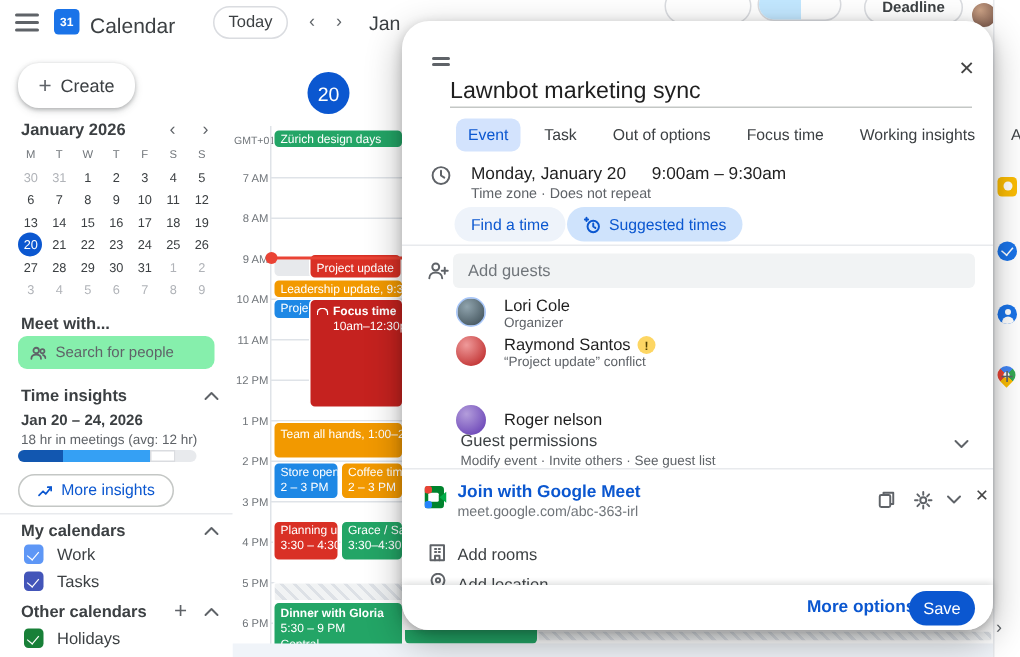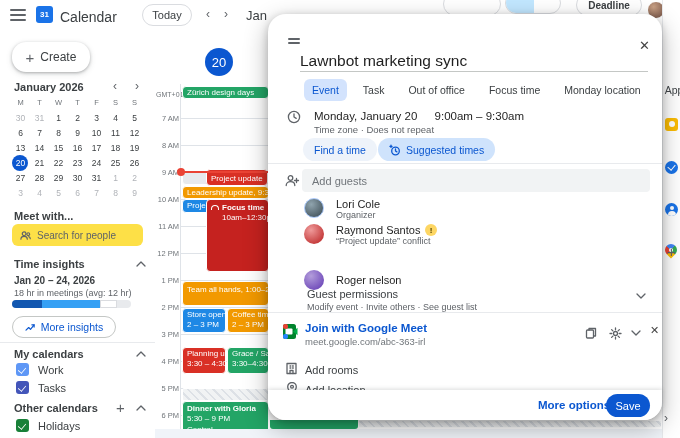--- a/index.html
+++ b/index.html
@@ -25,21 +25,21 @@
   .create-btn .plus { font-size:15px; color:#5f6368; }
   .mc-month { font-size:11px; font-weight:bold; color:#3c4043; }
   .mc-dow, .mc-grid { display:grid; grid-template-columns:repeat(7,19px); }
   .mc-dow span { font-size:7.5px; color:#70757a; text-align:center; }
   .mc-grid span { font-size:8.5px; color:#3c4043; width:19px; height:15px; line-height:15px; text-align:center; }
   .mc-grid span.mut { color:#b0b3b8; }
   .mc-grid span.sel { position:relative; color:#fff; z-index:1; }
   .mc-grid span.sel::before { content:""; position:absolute; left:1px; top:-1px; width:16px; height:16px;
                               border-radius:50%; background:#0b57d0; z-index:-1; }
   .side-h { font-size:11px; font-weight:bold; color:#3c4043; }
-  .search-box { width:131px; height:22px; background:#fde047; border-radius:6px; display:flex;
+  .search-box { width:131px; height:22px; background:#86efac; border-radius:6px; display:flex;
                 align-items:center; gap:6px; padding:0 8px; font-size:10px; color:#5f6368; }
   .ti-range { font-size:10px; font-weight:bold; color:#3c4043; }
   .ti-sum { font-size:9px; color:#5f6368; }
   .ti-bar { display:flex; width:119px; height:8px; border-radius:4px; overflow:hidden; background:#e8eaed; }
   .more-btn { width:104px; height:22px; border:1px solid #c4c7c5; border-radius:11px; background:#fff;
               display:flex; align-items:center; justify-content:center; gap:5px; font-size:10.5px; color:#0b57d0; }
   .cb { width:13px; height:13px; border-radius:3px; position:relative; }
   .cb::after { content:""; position:absolute; left:3px; top:2px; width:5px; height:8px;
                border:solid #fff; border-width:0 1.6px 1.6px 0; transform:rotate(40deg) scale(.8); }
   .cal-row { font-size:11px; color:#3c4043; }
@@ -349,23 +349,23 @@
         <span></span>
       </div>
     <div class="abs dlg-close" style="left:371px;top:24px;">✕</div>
 
     <div class="abs dlg-title" style="left:32px;top:38px;">Lawnbot marketing sync</div>
     <div class="abs dlg-title-line" style="left:32px;top:57px;width:348px;"></div>
 
     <div class="abs tabs" style="left:36px;top:65px;">
       <span class="tab sel">Event</span>
       <span class="tab">Task</span>
-      <span class="tab">Out of office</span>
+      <span class="tab">Out of options</span>
       <span class="tab">Focus time</span>
-      <span class="tab">Monday location</span>
+      <span class="tab">Working insights</span>
       <span class="tab">Appointment schedule</span>
     </div>
 
     <svg class="abs ic" width="14" height="14" viewBox="0 0 14 14" style="left:19px;top:96px;">
         <circle cx="7" cy="7" r="5.6"></circle>
         <path d="M7 3.8V7l2.2 1.4"></path>
       </svg>
     <div class="abs dt-main" style="left:46px;top:96px;">
       <span>Monday, January 20</span>
       <span style="margin-left:14px;">9:00am – 9:30am</span>

